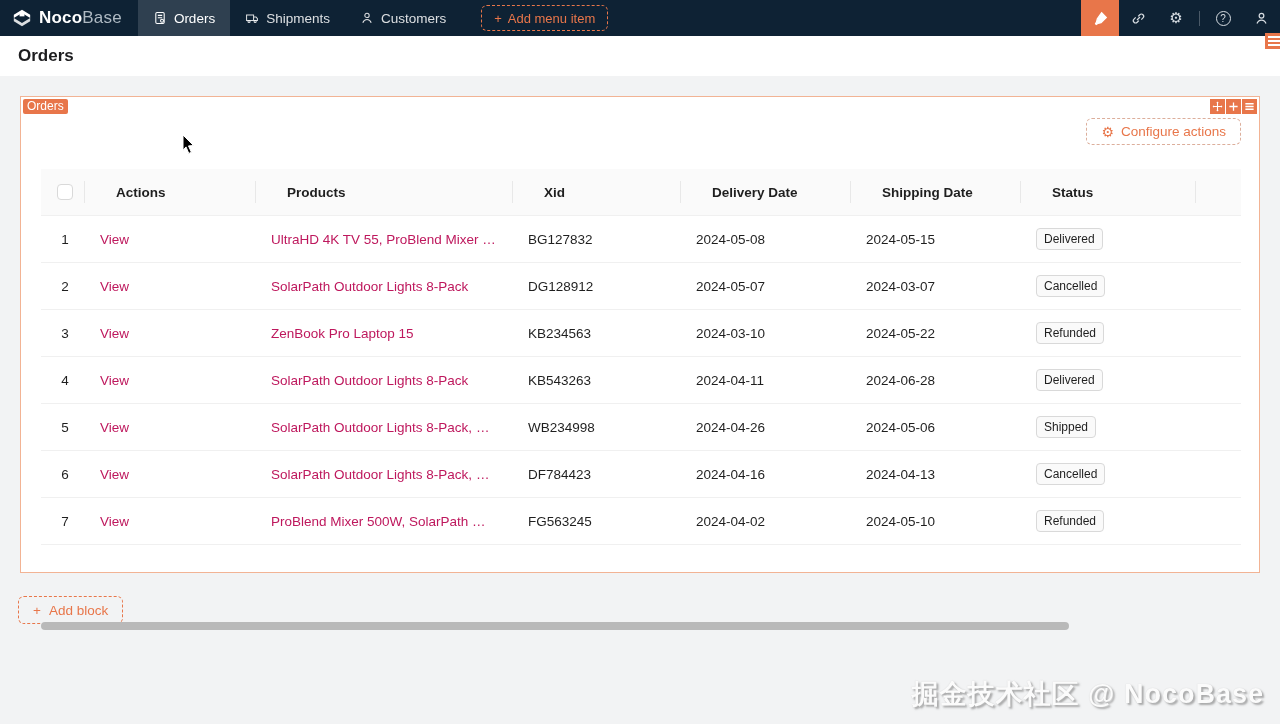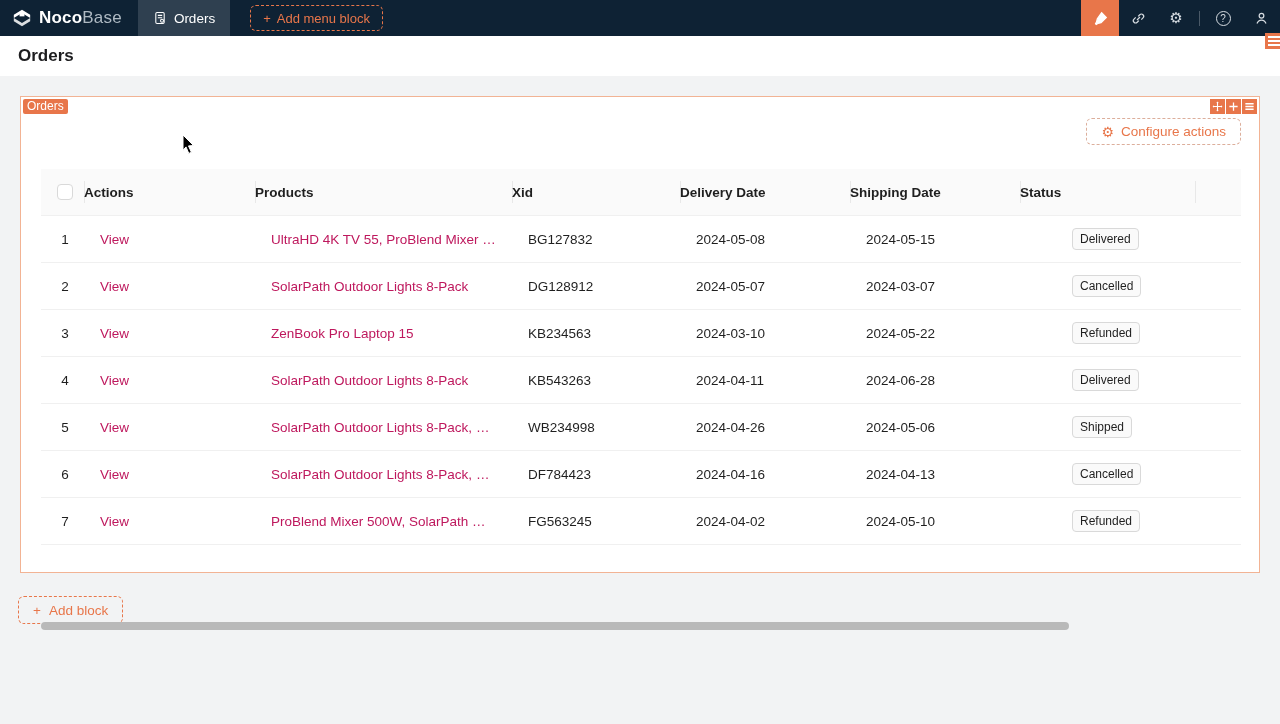--- a/index.html
+++ b/index.html
@@ -39,32 +39,32 @@
   .corner-icons .cbtn { width:15px; height:15px; background:#e8764a; display:flex; align-items:center; justify-content:center; cursor:pointer; }
   .corner-icons svg { width:11px; height:11px; }
   .configure-actions { position:absolute; top:21px; right:18px; height:27px; display:flex; align-items:center; gap:7px;
     padding:0 14px; border:1px dashed #dcae9b; border-radius:6px; color:#e8764a; font-size:13.5px; background:#fff; cursor:pointer; }
   .configure-actions .gear { font-size:14px; line-height:1; }
   
   .table-wrap { position:absolute; top:72px; left:20px; width:1200px; overflow:hidden; }
   table { width:1200px; table-layout:fixed; border-collapse:separate; border-spacing:0; font-size:13.5px; color:rgba(0,0,0,.88); }
   col.c-sel{width:43px} col.c-act{width:171px} col.c-prod{width:257px} col.c-xid{width:168px}
   col.c-del{width:170px} col.c-ship{width:170px} col.c-stat{width:175px} col.c-cfg{width:46px}
-  thead th { background:#fafafa; font-weight:700; text-align:left; padding:0 0; height:47px;
+  thead th { background:#fafafa; font-weight:700; text-align:left; padding:0 32px; height:47px;
     border-bottom:1px solid #f0f0f0; position:relative; white-space:nowrap; }
   thead th:not(:first-child)::before { content:""; position:absolute; left:0; top:50%; transform:translateY(-50%);
     width:1px; height:22px; background:rgba(5,5,5,.07); }
   tbody td { padding:0 16px; height:47px; border-bottom:1px solid #f0f0f0; background:#fff; white-space:nowrap; overflow:hidden; }
   .col-sel { padding:0 0 0 16px !important; }
   .checkbox { display:inline-block; width:16px; height:16px; border:1px solid #d9d9d9; border-radius:4px; background:#fff; cursor:pointer; vertical-align:middle; }
   .row-index { display:inline-block; width:16px; text-align:center; color:rgba(0,0,0,.88); }
   a.link { color:#be185d; text-decoration:none; cursor:pointer; }
   .cell-ellip { display:block; overflow:hidden; text-overflow:ellipsis; white-space:nowrap; }
   .tag { display:inline-block; border:1px solid #d9d9d9; background:#fafafa; border-radius:4px;
-    font-size:12px; line-height:20px; padding:0 7px; color:rgba(0,0,0,.88);margin-left:36px; }
+    font-size:12px; line-height:20px; padding:0 7px; color:rgba(0,0,0,.88); }
   
   .hscroll { position:absolute; top:525px; left:20px; width:1200px; height:8px; }
   .hscroll .thumb { width:1028px; height:8px; background:#b9b9b9; border-radius:4px; cursor:pointer; }
   
   .add-block { margin:23px 0 0 -2px; display:inline-flex; align-items:center; gap:8px; height:28px; padding:0 14px;
     border:1px dashed #e8764a; border-radius:6px; color:#e8764a; font-size:13.5px; background:#f2f3f4; cursor:pointer; }
   
   .watermark { position:absolute; right:16px; bottom:12px; font-size:27px; font-weight:700; letter-spacing:1px;
     color:#fbfbfb; text-shadow:2px 2px 2px rgba(110,110,110,.55), 0 0 1px rgba(150,150,150,.4); user-select:none; pointer-events:none; }
   
@@ -85,25 +85,40 @@
 
   <div class="nav-menu">
     <div class="nav-item active">
       <svg viewBox="0 0 16 16">
         <rect x="3.2" y="1.8" width="9.6" height="12.4" rx="1.4"></rect>
         <path d="M5.5 5h5M5.5 7.6h5"></path>
         <circle cx="10.3" cy="11.2" r="1.7"></circle>
       </svg>
       <span>Orders</span>
     </div>
+    <div class="nav-item">
+      <svg viewBox="0 0 16 16">
+        <path d="M1.8 4.6h8v6.2h-8zM9.8 6.8h2.8l1.6 2v2h-4.4z"></path>
+        <circle cx="4.6" cy="12" r="1.2"></circle>
+          <circle cx="11.6" cy="12" r="1.2"></circle>
+      </svg>
+      <span>Shipments</span>
+    </div>
+    <div class="nav-item">
+      <svg viewBox="0 0 16 16">
+        <circle cx="8" cy="5" r="2.5"></circle>
+        <path d="M3.2 13.4c.9-2.5 2.7-3.7 4.8-3.7s3.9 1.2 4.8 3.7"></path>
+      </svg>
+      <span>Customers</span>
+    </div>
   </div>
 
   <div class="add-menu-btn">
     <span>+</span>
-    <span>Add menu block</span>
+    <span>Add menu item</span>
   </div>
 
   <div class="nav-right">
     <div class="nav-iconbtn active-orange">
       <svg viewBox="0 0 16 16" fill="#fff" stroke="none">
         <path d="M9.2 1.8l5 5-5.6 5.6-3.4.9-1.8 1-0.7-0.7 1-1.8.9-3.4z" fill="#fff"></path>
       </svg>
     </div>
     <div class="nav-iconbtn">
       <svg viewBox="0 0 16 16">
@@ -288,17 +303,18 @@
     <div class="hscroll">
       <div class="thumb"></div>
     </div>
   </div>
 
   <div class="add-block">
     <span>+</span>
     <span>Add block</span>
   </div>
 
+  <div class="watermark">掘金技术社区 @ NocoBase</div>
 </div>
 
 <svg class="cursor" width="16" height="22" viewBox="0 0 16 22">
   <path d="M2 1l10.5 10.5-5 .4 2.9 6.4-2.6 1.1-2.8-6.5L2 16.3z" fill="#000" stroke="#fff" stroke-width="1"></path>
 </svg>
 
 </body></html>

